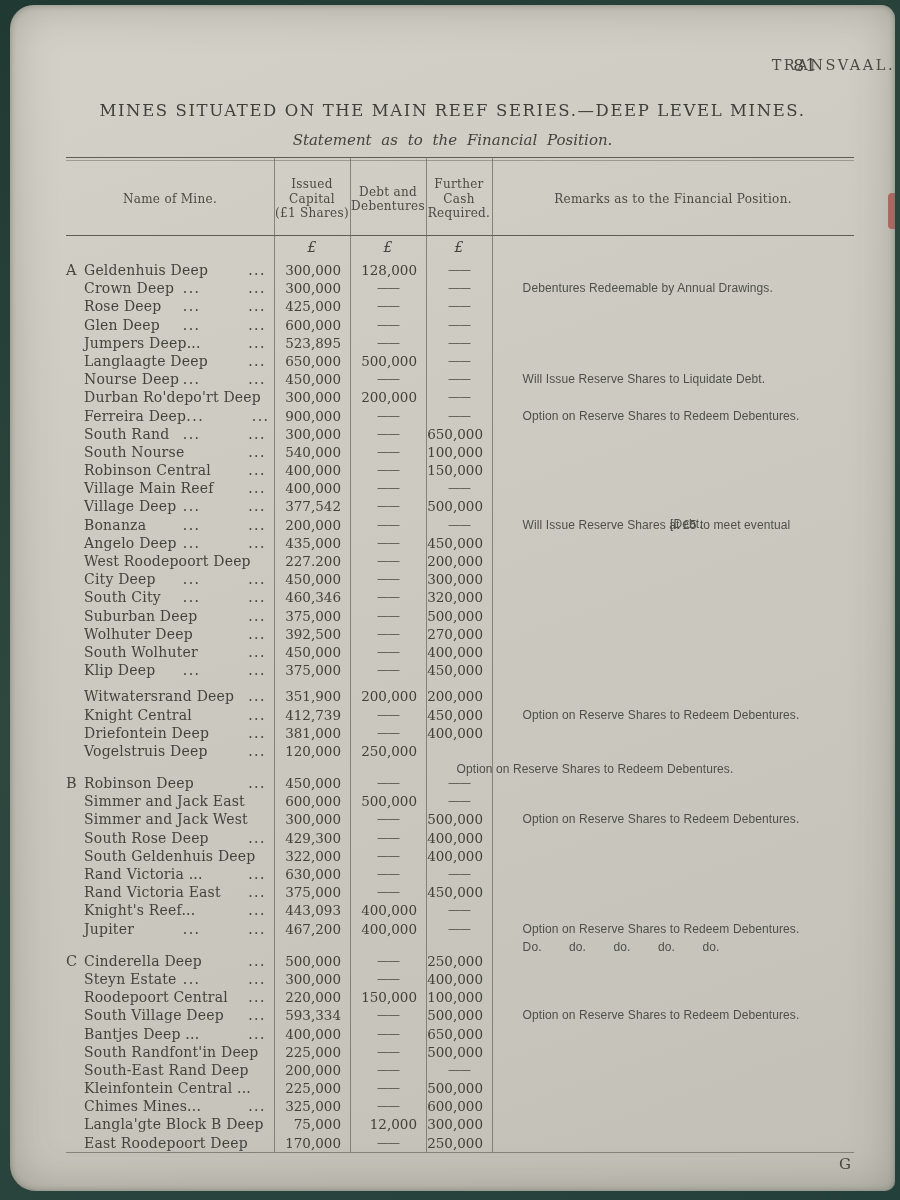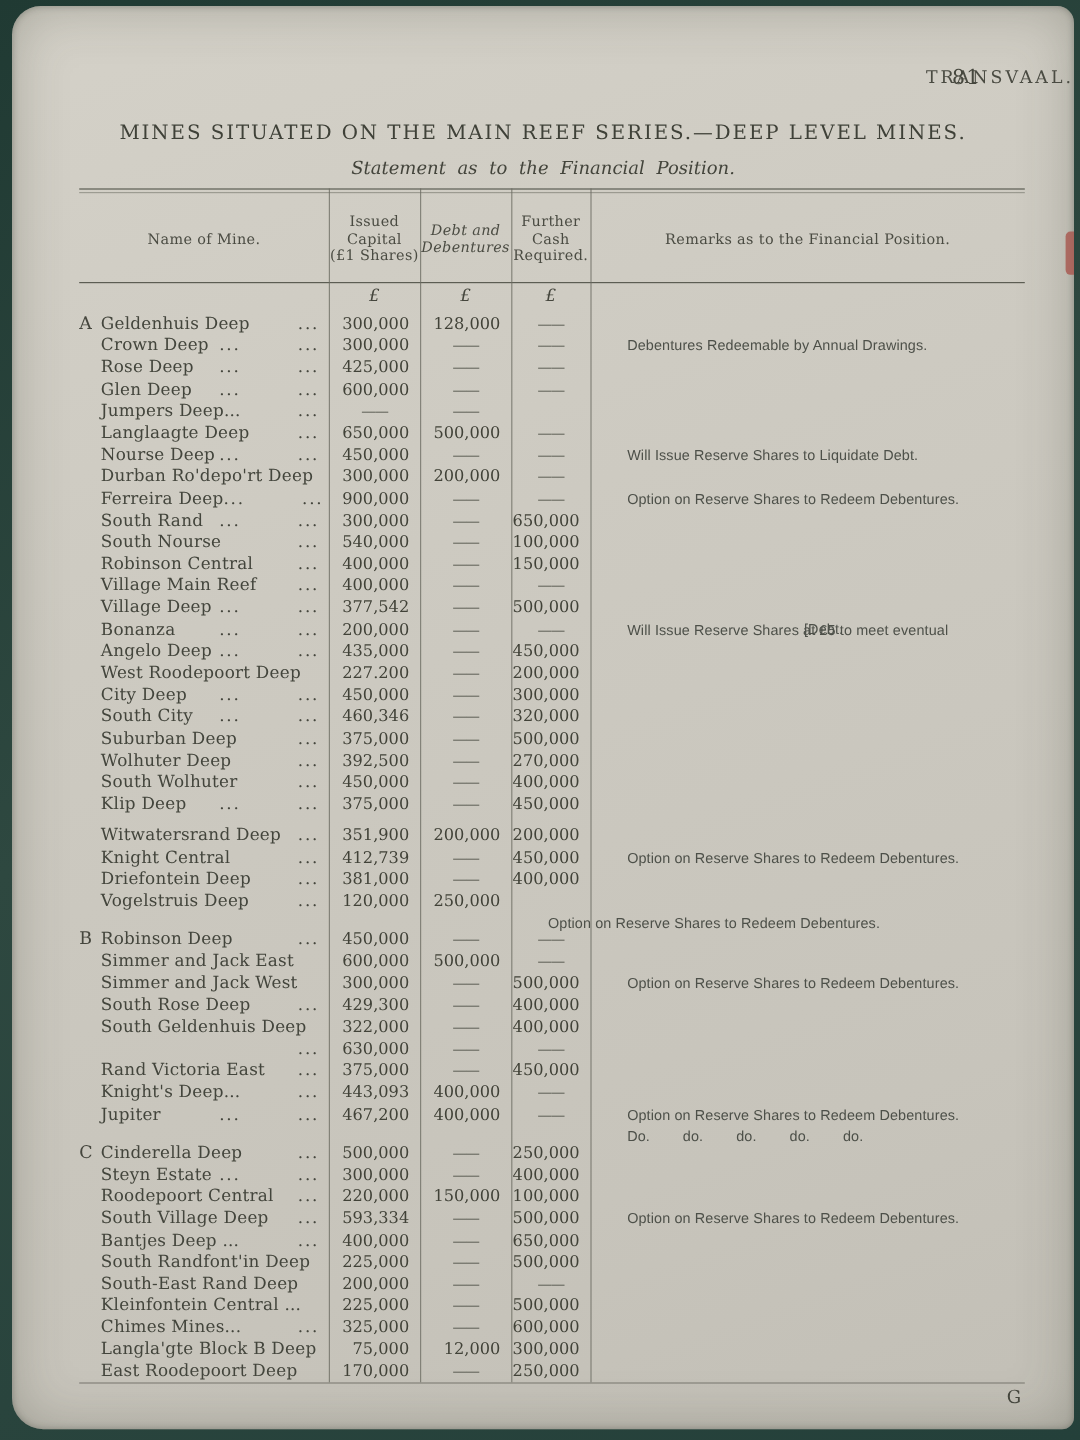--- a/index.html
+++ b/index.html
@@ -20,21 +20,21 @@
   .table-area{position:absolute;left:56px;top:152px;width:788px;height:1004px;}
   .hrule{position:absolute;left:0;right:0;height:1.4px;background:#5c5d53;}
   .hrule.r2{height:1px;opacity:.45;}
   .vline{position:absolute;top:0;width:1px;height:995px;background:#6b6b62;opacity:.75;}
   .header-row{position:absolute;left:0;right:0;top:6px;height:72px;display:grid;
     grid-template-columns:18px 190px 76px 76px 66px 1fr;}
   .hcell{grid-row:1;display:flex;align-items:center;justify-content:center;text-align:center;
     font-size:12px;line-height:14.5px;white-space:pre-line;color:#4a4b42;letter-spacing:.3px;}
   .hcell.name-h{grid-column:1/3;}
   .hcell.cap-h{grid-column:3;}
-  .hcell.debt-h{grid-column:4;font-style:italic;}
+  .hcell.debt-h{grid-column:4;}
   .hcell.cash-h{grid-column:5;}
   .hcell.rem-h{grid-column:6;}
   .pound-row{position:absolute;left:0;right:0;top:82px;height:20px;display:grid;
     grid-template-columns:18px 190px 76px 76px 66px 1fr;}
   .pound{grid-row:1;text-align:center;font-style:italic;font-size:14px;color:#45463d;}
   .pound.p1{grid-column:3;} .pound.p2{grid-column:4;} .pound.p3{grid-column:5;}
   .rows{position:absolute;left:0;right:0;top:104px;}
   .row{display:grid;grid-template-columns:18px 190px 76px 76px 66px 1fr;
     height:18.2px;line-height:18.2px;}
   .cell{overflow:visible;}
@@ -142,20 +142,21 @@
       <span></span>
       
     </span>
   </div>
         <div class="row">
     <span class="cell letter"></span>
     <span class="cell name">
       <span>Jumpers Deep...</span>
       <span class="dots">...</span>
     </span>
+    <span class="cell num">523,895</span>
     <span class="cell num dash">——</span>
     <span class="cell num dash">——</span>
     <span class="cell remarks">
       <span></span>
       
     </span>
   </div>
         <div class="row">
     <span class="cell letter"></span>
     <span class="cell name">
@@ -529,20 +530,21 @@
     <span class="cell num dash">——</span>
     <span class="cell num">400,000</span>
     <span class="cell remarks">
       <span></span>
       
     </span>
   </div>
         <div class="row">
     <span class="cell letter"></span>
     <span class="cell name">
+      <span>Rand Victoria ...</span>
       <span class="dots">...</span>
     </span>
     <span class="cell num">630,000</span>
     <span class="cell num dash">——</span>
     <span class="cell num dash">——</span>
     <span class="cell remarks">
       <span></span>
       
     </span>
   </div>
@@ -556,21 +558,21 @@
     <span class="cell num dash">——</span>
     <span class="cell num">450,000</span>
     <span class="cell remarks">
       <span></span>
       
     </span>
   </div>
         <div class="row">
     <span class="cell letter"></span>
     <span class="cell name">
-      <span>Knight's Deep...</span>
+      <span>Knight's Reef...</span>
       <span class="dots">...</span>
     </span>
     <span class="cell num">443,093</span>
     <span class="cell num">400,000</span>
     <span class="cell num dash">——</span>
     <span class="cell remarks">
       <span>Option on Reserve Shares to Redeem Debentures.</span>
       
     </span>
   </div>

